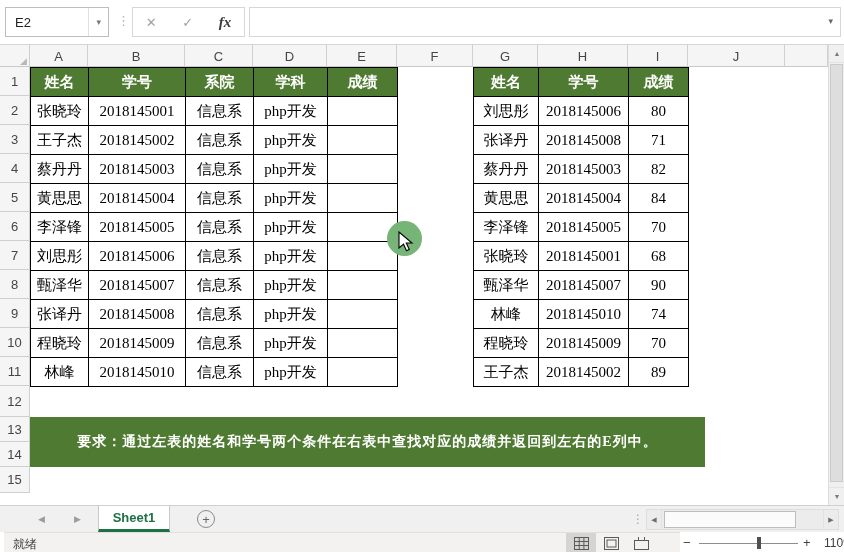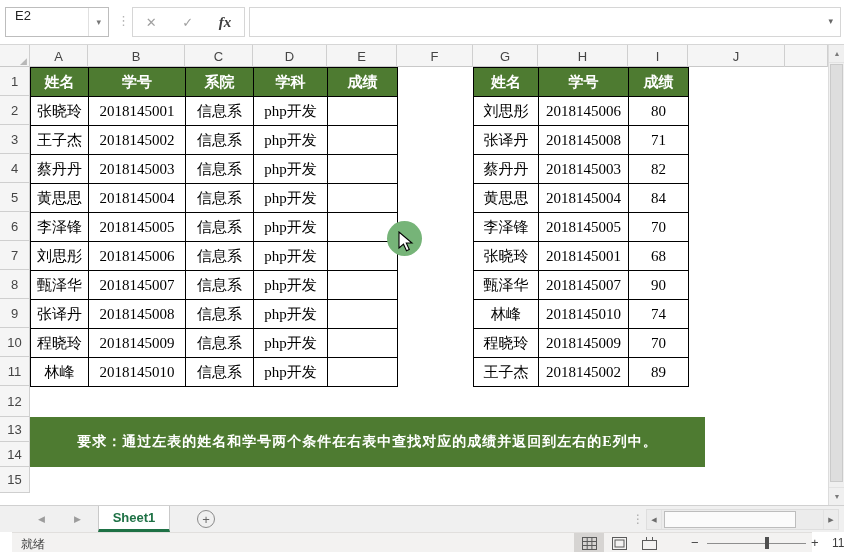--- a/index.html
+++ b/index.html
@@ -3,21 +3,21 @@
 <meta charset="utf-8">
 <style>
   * { margin:0; padding:0; box-sizing:border-box; }
   html,body { background:#e9e9e9; }
   .app {
     position:relative; width:844px; height:552px; background:#fff; overflow:hidden;
     font-family:"Liberation Sans","DejaVu Sans",sans-serif;
   }
   
   .formula-bar { position:absolute; left:0; top:0; width:844px; height:45px; background:#fff; border-bottom:1px solid #d6d6d6; }
-  .name-box { position:absolute; left:5px; top:7px; width:104px; height:30px; border:1px solid #bdbdbd; background:#fff; display:flex; align-items:flex-start; }
+  .name-box { position:absolute; left:5px; top:7px; width:104px; height:30px; border:1px solid #bdbdbd; background:#fff; display:flex; align-items:center; }
   .name-box .val { flex:1; padding-left:9px; font-size:13px; color:#222; }
   .name-box .caret { color:#777; font-size:9px; padding:0 7px; border-left:1px solid #e0e0e0; line-height:28px; }
   .fb-dots { position:absolute; left:117px; top:13px; color:#b5b5b5; font-size:13px; letter-spacing:-2px; }
   .fx-group { position:absolute; left:132px; top:7px; width:113px; height:30px; border:1px solid #d6d6d6; background:#fff; display:flex; align-items:center; justify-content:space-around; }
   .fx-cancel, .fx-check { color:#a0a0a0; font-size:13px; }
   .fx-label { font-family:"Liberation Serif","DejaVu Serif",serif; font-style:italic; font-weight:bold; font-size:15px; color:#3d3d3d; }
   .formula-input { position:absolute; left:249px; top:7px; width:592px; height:30px; border:1px solid #d6d6d6; background:#fff; }
   .formula-input .chev { position:absolute; right:7px; top:8px; color:#666; font-size:9px; }
   
   .col-headers { position:absolute; left:0; top:45px; width:828px; height:22px; display:flex; background:#f5f5f5; border-bottom:1px solid #c9c9c9; }
@@ -64,21 +64,21 @@
     display:flex; align-items:center; justify-content:center; font-size:13px; font-weight:600; color:var(--accent-green,#1e7145); }
   .add-sheet { position:absolute; left:197px; top:4px; width:18px; height:18px; border:1px solid #8a8a8a; border-radius:50%;
     display:flex; align-items:center; justify-content:center; color:#666; font-size:13px; line-height:1; }
   .tab-dots { position:absolute; left:632px; top:6px; color:#aaa; font-size:12px; }
   .hscroll { position:absolute; left:646px; top:3px; width:193px; height:21px; background:#ececec; border:1px solid #dedede; }
   .hscroll .btn { position:absolute; top:0; width:15px; height:19px; display:flex; align-items:center; justify-content:center; font-size:7px; color:#6d6d6d; }
   .hscroll .left { left:0; border-right:1px solid #e2e2e2; }
   .hscroll .right { right:0; border-left:1px solid #e2e2e2; }
   .hscroll .thumb { position:absolute; left:17px; top:1px; width:132px; height:17px; background:#fbfbfb; border:1px solid #bdbdbd; }
   
-  .status-bar { position:absolute; left:12px; top:532px; width:800px; height:20px; background:#f3f2f1; border-top:1px solid #e1dfdd; }
+  .status-bar { position:absolute; left:4px; top:532px; width:676px; height:20px; background:#f3f2f1; border-top:1px solid #e1dfdd; }
   .status-ready { position:absolute; left:9px; top:3px; font-size:12px; color:#3d3d3d; }
   .view-btns { position:absolute; left:562px; top:0; height:20px; display:flex; }
   .view-btn { width:30px; height:20px; display:flex; align-items:center; justify-content:center; }
   .view-btn.active { background:#d6d4d2; }
   .view-btn svg { display:block; }
   .zoom-out { position:absolute; left:679px; top:2px; font-size:13px; color:#444; }
   .zoom-track { position:absolute; left:695px; top:10px; width:99px; height:1px; background:#8e8e8e; }
   .zoom-thumb { position:absolute; left:753px; top:4px; width:4px; height:12px; background:#4f4f4f; }
   .zoom-in { position:absolute; left:799px; top:2px; font-size:13px; color:#444; }
   .zoom-label { position:absolute; left:812px; top:3px; font-size:12px; color:#3d3d3d;margin-left:8px; }

